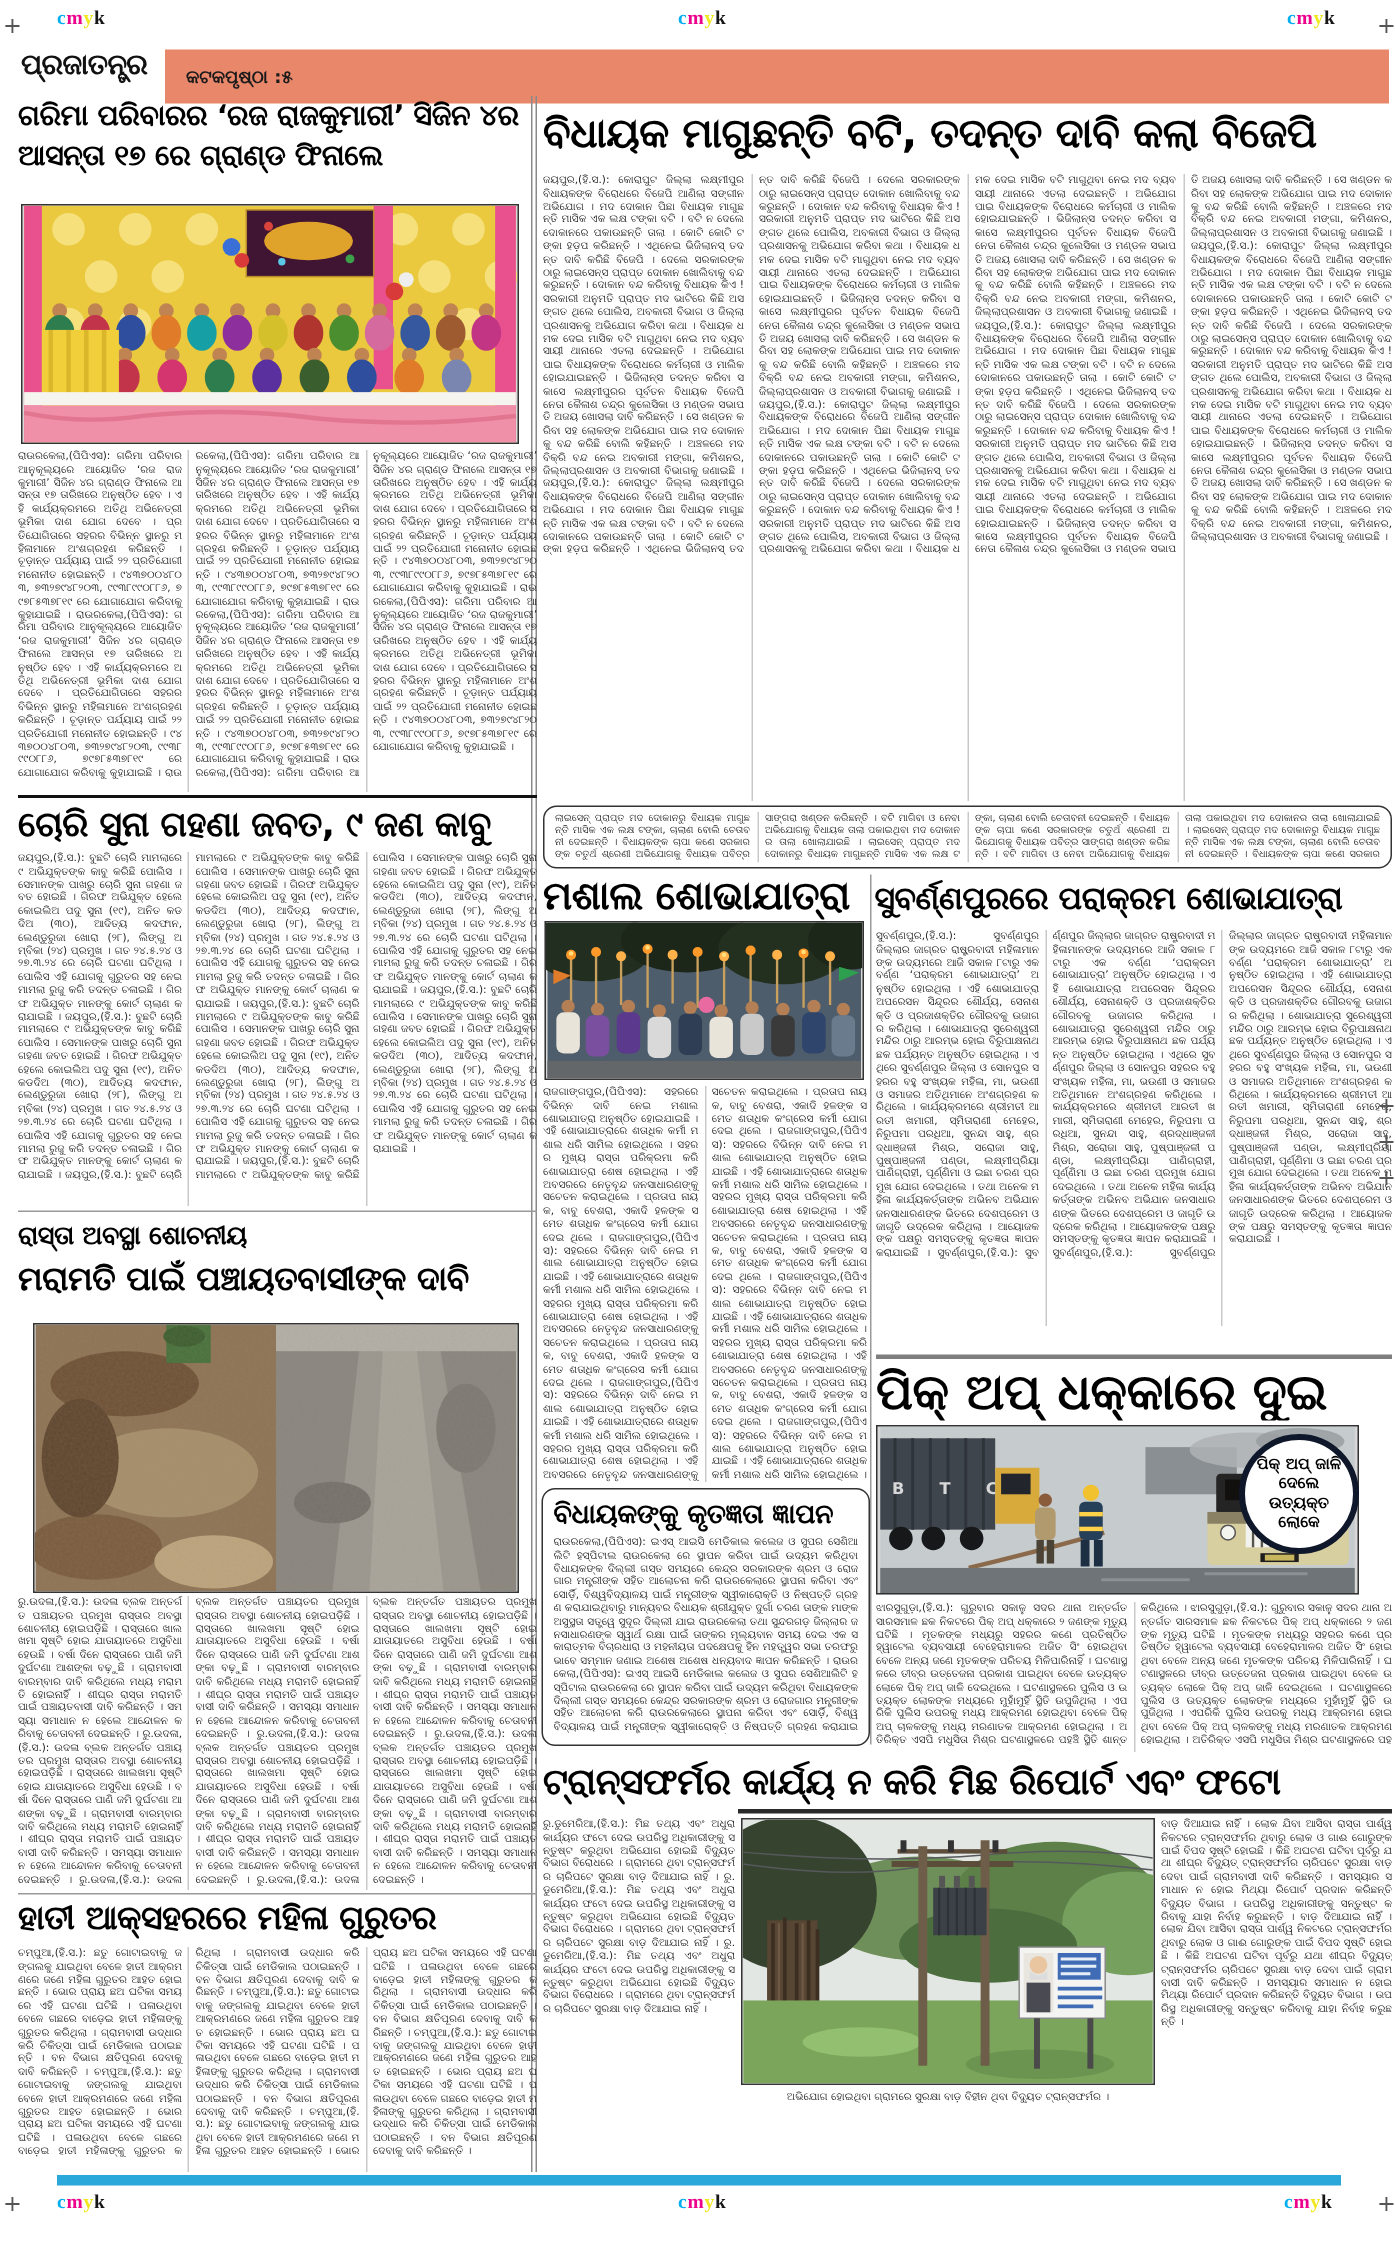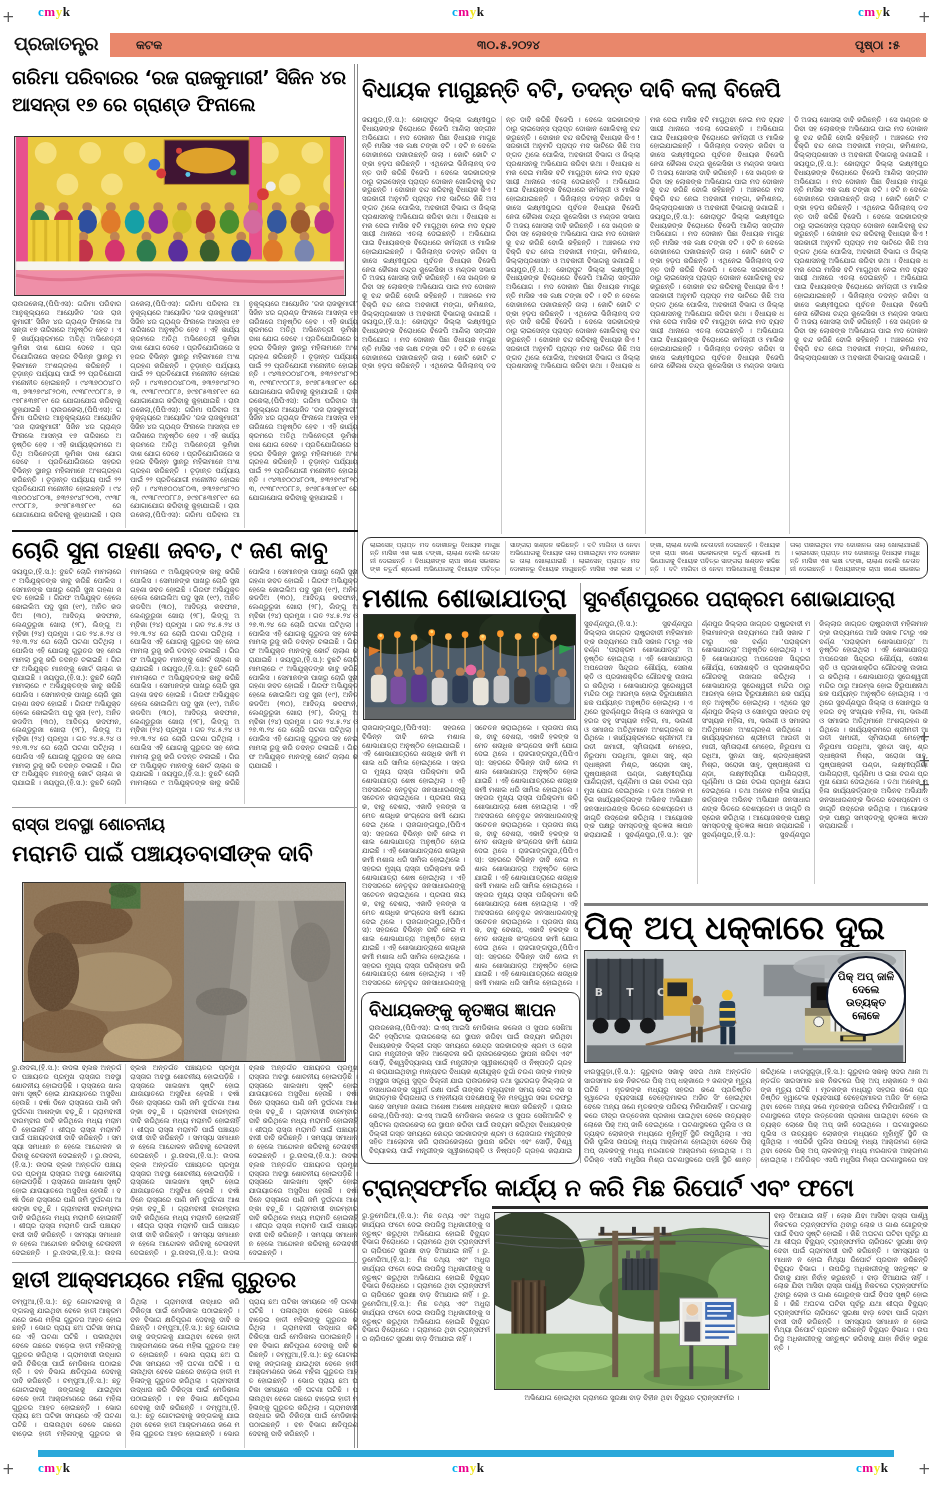--- a/index.html
+++ b/index.html
@@ -13,36 +13,35 @@
   .cols4{column-count:4;column-gap:10px;column-rule:1px solid #c9c9c9}
   .photo{border:1px solid #333;background:#d8d8d8;overflow:hidden}
   .photo svg{display:block;width:100%;height:100%}
   .rule{background:#999}
   .cmyk{font-family:"Liberation Serif",serif;font-weight:bold;font-size:13px;letter-spacing:.5px}
   .cl-c{color:#00aeef}.cl-m{color:#ec008c}.cl-y{color:#f2e71d}.cl-k{color:#161616}
   .crop{color:#555;font-size:15px;font-weight:normal}
   .headerbar{background:#e9876b;display:flex;align-items:center;font-size:12px;font-weight:bold;color:#1a1a1a}
   .headerbar .mid{flex:1;text-align:center}
   .boxed{border:1.5px solid #333;border-radius:9px;overflow:hidden;background:#fff}
-  .callout{border-radius:50%;background:#fff;border:2px solid #0f172a;display:flex;align-items:center;justify-content:center;text-align:center;font-weight:bold;font-size:10.5px;line-height:13px;color:#000;padding:6px;overflow:hidden}
+  .callout{border-radius:50%;background:#fff;border:4px solid #0f172a;display:flex;align-items:center;justify-content:center;text-align:center;font-weight:bold;font-size:10.5px;line-height:13px;color:#000;padding:6px;overflow:hidden}
   .kicker{text-underline-offset:3px}
 </style>
 </head>
 <body>
 
 <div class="abs crop" style="left:2px;top:8px">+</div>
 <div class="abs crop" style="left:918px;top:8px">+</div>
 <div class="abs cmyk" style="left:38px;top:4px"><span class="cl-c">c</span><span class="cl-m">m</span><span class="cl-y">y</span><span class="cl-k">k</span></div>
 <div class="abs cmyk" style="left:452px;top:4px"><span class="cl-c">c</span><span class="cl-m">m</span><span class="cl-y">y</span><span class="cl-k">k</span></div>
 <div class="abs cmyk" style="left:858px;top:4px"><span class="cl-c">c</span><span class="cl-m">m</span><span class="cl-y">y</span><span class="cl-k">k</span></div>
 
 <div class="abs" style="left:14px;top:32px;width:96px;font-size:19px;font-weight:bold;letter-spacing:-.5px">ପ୍ରଜାତନ୍ତ୍ର</div>
-<div class="abs headerbar" style="left:110px;top:33px;width:816px;height:24px;padding:0 26px">
+<div class="abs headerbar" style="left:110px;top:33px;width:816px;height:36px;padding:0 14px">
   <span>କଟକ</span>
-  <span class="mid">୩୦.୫.୨୦୨୪</span>
   <span>ପୃଷ୍ଠା :୫</span>
 </div>
 
 <div class="abs" style="left:354px;top:64px;width:4px;height:1384px;border-left:1px solid #8a8a8a;border-right:1px solid #8a8a8a"></div>
 <div class="abs rule" style="left:580px;top:583px;width:1px;height:580px"></div>
 
 <div class="abs headline" style="left:12px;top:64px;width:346px;height:56px;font-size:19px;line-height:27px">ଗରିମା ପରିବାରର ‘ରଜ ରାଜକୁମାରୀ’ ସିଜିନ ୪ର ଆସନ୍ତା ୧୭ ରେ ଗ୍ରାଣ୍ଡ ଫିନାଲେ</div>
 <div class="abs photo" style="left:14px;top:136px;width:332px;height:160px">
   <svg viewBox="0 0 332 160">
     <rect width="332" height="160" fill="#eac93f"></rect>
@@ -142,24 +141,24 @@
     <rect x="162" y="0" width="162" height="18" fill="#b5b2aa"></rect>
     <ellipse cx="200" cy="120" rx="26" ry="14" fill="#75726c"></ellipse>
       <ellipse cx="290" cy="70" rx="20" ry="30" fill="#7d7a74"></ellipse>
     <rect width="324" height="180" filter="url(#nz)" opacity="0.45"></rect>
   </svg>
 </div>
 <div class="abs body-text cols3" style="left:12px;top:1064px;width:346px;height:196px">ରୁ.ଉଦଳା,(ହି.ସ.): ଉଦଳା ବ୍ଲକ ଅନ୍ତର୍ଗତ ପଞ୍ଚାୟତର ପ୍ରମୁଖ ରାସ୍ତାର ଅବସ୍ଥା ଶୋଚନୀୟ ହୋଇପଡ଼ିଛି । ରାସ୍ତାରେ ଖାଲଖମା ସୃଷ୍ଟି ହୋଇ ଯାତାୟାତରେ ଅସୁବିଧା ହେଉଛି । ବର୍ଷା ଦିନେ ରାସ୍ତାରେ ପାଣି ଜମି ଦୁର୍ଘଟଣା ଆଶଙ୍କା ବଢ଼ୁଛି । ଗ୍ରାମବାସୀ ବାରମ୍ବାର ଦାବି କରିଥିଲେ ମଧ୍ୟ ମରାମତି ହୋଇନାହିଁ । ଶୀଘ୍ର ରାସ୍ତା ମରାମତି ପାଇଁ ପଞ୍ଚାୟତବାସୀ ଦାବି କରିଛନ୍ତି । ସମସ୍ୟା ସମାଧାନ ନ ହେଲେ ଆନ୍ଦୋଳନ କରିବାକୁ ଚେତାବନୀ ଦେଇଛନ୍ତି । ରୁ.ଉଦଳା,(ହି.ସ.): ଉଦଳା ବ୍ଲକ ଅନ୍ତର୍ଗତ ପଞ୍ଚାୟତର ପ୍ରମୁଖ ରାସ୍ତାର ଅବସ୍ଥା ଶୋଚନୀୟ ହୋଇପଡ଼ିଛି । ରାସ୍ତାରେ ଖାଲଖମା ସୃଷ୍ଟି ହୋଇ ଯାତାୟାତରେ ଅସୁବିଧା ହେଉଛି । ବର୍ଷା ଦିନେ ରାସ୍ତାରେ ପାଣି ଜମି ଦୁର୍ଘଟଣା ଆଶଙ୍କା ବଢ଼ୁଛି । ଗ୍ରାମବାସୀ ବାରମ୍ବାର ଦାବି କରିଥିଲେ ମଧ୍ୟ ମରାମତି ହୋଇନାହିଁ । ଶୀଘ୍ର ରାସ୍ତା ମରାମତି ପାଇଁ ପଞ୍ଚାୟତବାସୀ ଦାବି କରିଛନ୍ତି । ସମସ୍ୟା ସମାଧାନ ନ ହେଲେ ଆନ୍ଦୋଳନ କରିବାକୁ ଚେତାବନୀ ଦେଇଛନ୍ତି । ରୁ.ଉଦଳା,(ହି.ସ.): ଉଦଳା ବ୍ଲକ ଅନ୍ତର୍ଗତ ପଞ୍ଚାୟତର ପ୍ରମୁଖ ରାସ୍ତାର ଅବସ୍ଥା ଶୋଚନୀୟ ହୋଇପଡ଼ିଛି । ରାସ୍ତାରେ ଖାଲଖମା ସୃଷ୍ଟି ହୋଇ ଯାତାୟାତରେ ଅସୁବିଧା ହେଉଛି । ବର୍ଷା ଦିନେ ରାସ୍ତାରେ ପାଣି ଜମି ଦୁର୍ଘଟଣା ଆଶଙ୍କା ବଢ଼ୁଛି । ଗ୍ରାମବାସୀ ବାରମ୍ବାର ଦାବି କରିଥିଲେ ମଧ୍ୟ ମରାମତି ହୋଇନାହିଁ । ଶୀଘ୍ର ରାସ୍ତା ମରାମତି ପାଇଁ ପଞ୍ଚାୟତବାସୀ ଦାବି କରିଛନ୍ତି । ସମସ୍ୟା ସମାଧାନ ନ ହେଲେ ଆନ୍ଦୋଳନ କରିବାକୁ ଚେତାବନୀ ଦେଇଛନ୍ତି । ରୁ.ଉଦଳା,(ହି.ସ.): ଉଦଳା ବ୍ଲକ ଅନ୍ତର୍ଗତ ପଞ୍ଚାୟତର ପ୍ରମୁଖ ରାସ୍ତାର ଅବସ୍ଥା ଶୋଚନୀୟ ହୋଇପଡ଼ିଛି । ରାସ୍ତାରେ ଖାଲଖମା ସୃଷ୍ଟି ହୋଇ ଯାତାୟାତରେ ଅସୁବିଧା ହେଉଛି । ବର୍ଷା ଦିନେ ରାସ୍ତାରେ ପାଣି ଜମି ଦୁର୍ଘଟଣା ଆଶଙ୍କା ବଢ଼ୁଛି । ଗ୍ରାମବାସୀ ବାରମ୍ବାର ଦାବି କରିଥିଲେ ମଧ୍ୟ ମରାମତି ହୋଇନାହିଁ । ଶୀଘ୍ର ରାସ୍ତା ମରାମତି ପାଇଁ ପଞ୍ଚାୟତବାସୀ ଦାବି କରିଛନ୍ତି । ସମସ୍ୟା ସମାଧାନ ନ ହେଲେ ଆନ୍ଦୋଳନ କରିବାକୁ ଚେତାବନୀ ଦେଇଛନ୍ତି । ରୁ.ଉଦଳା,(ହି.ସ.): ଉଦଳା ବ୍ଲକ ଅନ୍ତର୍ଗତ ପଞ୍ଚାୟତର ପ୍ରମୁଖ ରାସ୍ତାର ଅବସ୍ଥା ଶୋଚନୀୟ ହୋଇପଡ଼ିଛି । ରାସ୍ତାରେ ଖାଲଖମା ସୃଷ୍ଟି ହୋଇ ଯାତାୟାତରେ ଅସୁବିଧା ହେଉଛି । ବର୍ଷା ଦିନେ ରାସ୍ତାରେ ପାଣି ଜମି ଦୁର୍ଘଟଣା ଆଶଙ୍କା ବଢ଼ୁଛି । ଗ୍ରାମବାସୀ ବାରମ୍ବାର ଦାବି କରିଥିଲେ ମଧ୍ୟ ମରାମତି ହୋଇନାହିଁ । ଶୀଘ୍ର ରାସ୍ତା ମରାମତି ପାଇଁ ପଞ୍ଚାୟତବାସୀ ଦାବି କରିଛନ୍ତି । ସମସ୍ୟା ସମାଧାନ ନ ହେଲେ ଆନ୍ଦୋଳନ କରିବାକୁ ଚେତାବନୀ ଦେଇଛନ୍ତି । ରୁ.ଉଦଳା,(ହି.ସ.): ଉଦଳା ବ୍ଲକ ଅନ୍ତର୍ଗତ ପଞ୍ଚାୟତର ପ୍ରମୁଖ ରାସ୍ତାର ଅବସ୍ଥା ଶୋଚନୀୟ ହୋଇପଡ଼ିଛି । ରାସ୍ତାରେ ଖାଲଖମା ସୃଷ୍ଟି ହୋଇ ଯାତାୟାତରେ ଅସୁବିଧା ହେଉଛି । ବର୍ଷା ଦିନେ ରାସ୍ତାରେ ପାଣି ଜମି ଦୁର୍ଘଟଣା ଆଶଙ୍କା ବଢ଼ୁଛି । ଗ୍ରାମବାସୀ ବାରମ୍ବାର ଦାବି କରିଥିଲେ ମଧ୍ୟ ମରାମତି ହୋଇନାହିଁ । ଶୀଘ୍ର ରାସ୍ତା ମରାମତି ପାଇଁ ପଞ୍ଚାୟତବାସୀ ଦାବି କରିଛନ୍ତି । ସମସ୍ୟା ସମାଧାନ ନ ହେଲେ ଆନ୍ଦୋଳନ କରିବାକୁ ଚେତାବନୀ ଦେଇଛନ୍ତି ।</div>
 
 <div class="abs rule" style="left:12px;top:1262px;width:346px;height:1px"></div>
 
-<div class="abs headline" style="left:12px;top:1266px;width:346px;height:28px;font-size:22px;line-height:28px">ହାତୀ ଆକ୍ସମୟରେ ମହିଳା ଗୁରୁତର</div>
+<div class="abs headline" style="left:12px;top:1266px;width:346px;height:28px;font-size:22px;line-height:28px">ହାତୀ ଆକ୍ସହରରେ ମହିଳା ଗୁରୁତର</div>
 <div class="abs body-text cols3" style="left:12px;top:1298px;width:346px;height:150px">ଚମ୍ପୁଆ,(ହି.ସ.): ଛତୁ ଗୋଟାଇବାକୁ ଜଙ୍ଗଲକୁ ଯାଇଥିବା ବେଳେ ହାତୀ ଆକ୍ରମଣରେ ଜଣେ ମହିଳା ଗୁରୁତର ଆହତ ହୋଇଛନ୍ତି । ଭୋର ପ୍ରାୟ ଛଅ ଘଟିକା ସମୟରେ ଏହି ଘଟଣା ଘଟିଛି । ପଳାଉଥିବା ବେଳେ ଗଛରେ ବାଡ଼େଇ ହାତୀ ମହିଳାଙ୍କୁ ଗୁରୁତର କରିଥିଲା । ଗ୍ରାମବାସୀ ଉଦ୍ଧାର କରି ଚିକିତ୍ସା ପାଇଁ ମେଡିକାଲ ପଠାଇଛନ୍ତି । ବନ ବିଭାଗ କ୍ଷତିପୂରଣ ଦେବାକୁ ଦାବି କରିଛନ୍ତି । ଚମ୍ପୁଆ,(ହି.ସ.): ଛତୁ ଗୋଟାଇବାକୁ ଜଙ୍ଗଲକୁ ଯାଇଥିବା ବେଳେ ହାତୀ ଆକ୍ରମଣରେ ଜଣେ ମହିଳା ଗୁରୁତର ଆହତ ହୋଇଛନ୍ତି । ଭୋର ପ୍ରାୟ ଛଅ ଘଟିକା ସମୟରେ ଏହି ଘଟଣା ଘଟିଛି । ପଳାଉଥିବା ବେଳେ ଗଛରେ ବାଡ଼େଇ ହାତୀ ମହିଳାଙ୍କୁ ଗୁରୁତର କରିଥିଲା । ଗ୍ରାମବାସୀ ଉଦ୍ଧାର କରି ଚିକିତ୍ସା ପାଇଁ ମେଡିକାଲ ପଠାଇଛନ୍ତି । ବନ ବିଭାଗ କ୍ଷତିପୂରଣ ଦେବାକୁ ଦାବି କରିଛନ୍ତି । ଚମ୍ପୁଆ,(ହି.ସ.): ଛତୁ ଗୋଟାଇବାକୁ ଜଙ୍ଗଲକୁ ଯାଇଥିବା ବେଳେ ହାତୀ ଆକ୍ରମଣରେ ଜଣେ ମହିଳା ଗୁରୁତର ଆହତ ହୋଇଛନ୍ତି । ଭୋର ପ୍ରାୟ ଛଅ ଘଟିକା ସମୟରେ ଏହି ଘଟଣା ଘଟିଛି । ପଳାଉଥିବା ବେଳେ ଗଛରେ ବାଡ଼େଇ ହାତୀ ମହିଳାଙ୍କୁ ଗୁରୁତର କରିଥିଲା । ଗ୍ରାମବାସୀ ଉଦ୍ଧାର କରି ଚିକିତ୍ସା ପାଇଁ ମେଡିକାଲ ପଠାଇଛନ୍ତି । ବନ ବିଭାଗ କ୍ଷତିପୂରଣ ଦେବାକୁ ଦାବି କରିଛନ୍ତି । ଚମ୍ପୁଆ,(ହି.ସ.): ଛତୁ ଗୋଟାଇବାକୁ ଜଙ୍ଗଲକୁ ଯାଇଥିବା ବେଳେ ହାତୀ ଆକ୍ରମଣରେ ଜଣେ ମହିଳା ଗୁରୁତର ଆହତ ହୋଇଛନ୍ତି । ଭୋର ପ୍ରାୟ ଛଅ ଘଟିକା ସମୟରେ ଏହି ଘଟଣା ଘଟିଛି । ପଳାଉଥିବା ବେଳେ ଗଛରେ ବାଡ଼େଇ ହାତୀ ମହିଳାଙ୍କୁ ଗୁରୁତର କରିଥିଲା । ଗ୍ରାମବାସୀ ଉଦ୍ଧାର କରି ଚିକିତ୍ସା ପାଇଁ ମେଡିକାଲ ପଠାଇଛନ୍ତି । ବନ ବିଭାଗ କ୍ଷତିପୂରଣ ଦେବାକୁ ଦାବି କରିଛନ୍ତି । ଚମ୍ପୁଆ,(ହି.ସ.): ଛତୁ ଗୋଟାଇବାକୁ ଜଙ୍ଗଲକୁ ଯାଇଥିବା ବେଳେ ହାତୀ ଆକ୍ରମଣରେ ଜଣେ ମହିଳା ଗୁରୁତର ଆହତ ହୋଇଛନ୍ତି । ଭୋର ପ୍ରାୟ ଛଅ ଘଟିକା ସମୟରେ ଏହି ଘଟଣା ଘଟିଛି । ପଳାଉଥିବା ବେଳେ ଗଛରେ ବାଡ଼େଇ ହାତୀ ମହିଳାଙ୍କୁ ଗୁରୁତର କରିଥିଲା । ଗ୍ରାମବାସୀ ଉଦ୍ଧାର କରି ଚିକିତ୍ସା ପାଇଁ ମେଡିକାଲ ପଠାଇଛନ୍ତି । ବନ ବିଭାଗ କ୍ଷତିପୂରଣ ଦେବାକୁ ଦାବି କରିଛନ୍ତି ।</div>
 
-<div class="abs headline" style="left:362px;top:68px;width:566px;height:44px;font-size:22px;line-height:44px">ବିଧାୟକ ମାଗୁଛନ୍ତି ବଟି, ତଦନ୍ତ ଦାବି କଲା ବିଜେପି</div>
+<div class="abs headline" style="left:362px;top:68px;width:566px;height:44px;font-size:27px;line-height:44px">ବିଧାୟକ ମାଗୁଛନ୍ତି ବଟି, ତଦନ୍ତ ଦାବି କଲା ବିଜେପି</div>
 <div class="abs body-text cols4" style="left:362px;top:116px;width:566px;height:418px">ଜୟପୁର,(ହି.ସ.): କୋରାପୁଟ ଜିଲ୍ଲା ଲକ୍ଷ୍ମୀପୁର ବିଧାୟକଙ୍କ ବିରୋଧରେ ବିଜେପି ଆଣିଲା ସଙ୍ଗୀନ ଅଭିଯୋଗ । ମଦ ଦୋକାନ ପିଛା ବିଧାୟକ ମାଗୁଛନ୍ତି ମାସିକ ଏକ ଲକ୍ଷ ଟଙ୍କା ବଟି । ବଟି ନ ଦେଲେ ଦୋକାନରେ ପକାଉଛନ୍ତି ତାଲା । କୋଟି କୋଟି ଟଙ୍କା ହଡ଼ପ କରିଛନ୍ତି । ଏଥିନେଇ ଭିଜିଲାନସ୍ ତଦନ୍ତ ଦାବି କରିଛି ବିଜେପି । ଦେଲେ ସରକାରଙ୍କ ଠାରୁ ଲାଇସେନ୍ସ ପ୍ରାପ୍ତ ଦୋକାନ ଖୋଲିବାକୁ ବନ୍ଦ କରୁଛନ୍ତି । ଦୋକାନ ବନ୍ଦ କରିବାକୁ ବିଧାୟକ କିଏ ! ସରକାରୀ ଅନୁମତି ପ୍ରାପ୍ତ ମଦ ଭାଟିରେ କିଛି ଅସଙ୍ଗତ ଥିଲେ ପୋଲିସ, ଅବକାରୀ ବିଭାଗ ଓ ଜିଲ୍ଲା ପ୍ରଶାସନକୁ ଅଭିଯୋଗ କରିବା କଥା । ବିଧାୟକ ଧମକ ଦେଇ ମାସିକ ବଟି ମାଗୁଥିବା ନେଇ ମଦ ବ୍ୟବସାୟୀ ଥାନାରେ ଏତଲା ଦେଇଛନ୍ତି । ଅଭିଯୋଗ ପାଇ ବିଧାୟକଙ୍କ ବିରୋଧରେ କର୍ମଚାରୀ ଓ ମାଲିକ ହୋଇଯାଇଛନ୍ତି । ଭିଜିଲାନ୍ସ ତଦନ୍ତ କରିବା ସକାସେ ଲକ୍ଷ୍ମୀପୁରର ପୂର୍ବତନ ବିଧାୟକ ବିଜେପି ନେତା କୈଳାଶ ଚନ୍ଦ୍ର କୁଲେସିକା ଓ ମଣ୍ଡଳ ସଭାପତି ଅଜୟ ଖୋସଲା ଦାବି କରିଛନ୍ତି । ସେ ଖଣ୍ଡନ କରିବା ସହ ଲୋକଙ୍କ ଅଭିଯୋଗ ପାଇ ମଦ ଦୋକାନକୁ ବନ୍ଦ କରିଛି ବୋଲି କହିଛନ୍ତି । ଅଞ୍ଚଳରେ ମଦ ବିକ୍ରି ବନ୍ଦ ନେଇ ଅବକାରୀ ମଙ୍ଗା, କମିଶନର, ଜିଲ୍ଲାପ୍ରଶାସନ ଓ ଅବକାରୀ ବିଭାଗକୁ ଜଣାଇଛି । ଜୟପୁର,(ହି.ସ.): କୋରାପୁଟ ଜିଲ୍ଲା ଲକ୍ଷ୍ମୀପୁର ବିଧାୟକଙ୍କ ବିରୋଧରେ ବିଜେପି ଆଣିଲା ସଙ୍ଗୀନ ଅଭିଯୋଗ । ମଦ ଦୋକାନ ପିଛା ବିଧାୟକ ମାଗୁଛନ୍ତି ମାସିକ ଏକ ଲକ୍ଷ ଟଙ୍କା ବଟି । ବଟି ନ ଦେଲେ ଦୋକାନରେ ପକାଉଛନ୍ତି ତାଲା । କୋଟି କୋଟି ଟଙ୍କା ହଡ଼ପ କରିଛନ୍ତି । ଏଥିନେଇ ଭିଜିଲାନସ୍ ତଦନ୍ତ ଦାବି କରିଛି ବିଜେପି । ଦେଲେ ସରକାରଙ୍କ ଠାରୁ ଲାଇସେନ୍ସ ପ୍ରାପ୍ତ ଦୋକାନ ଖୋଲିବାକୁ ବନ୍ଦ କରୁଛନ୍ତି । ଦୋକାନ ବନ୍ଦ କରିବାକୁ ବିଧାୟକ କିଏ ! ସରକାରୀ ଅନୁମତି ପ୍ରାପ୍ତ ମଦ ଭାଟିରେ କିଛି ଅସଙ୍ଗତ ଥିଲେ ପୋଲିସ, ଅବକାରୀ ବିଭାଗ ଓ ଜିଲ୍ଲା ପ୍ରଶାସନକୁ ଅଭିଯୋଗ କରିବା କଥା । ବିଧାୟକ ଧମକ ଦେଇ ମାସିକ ବଟି ମାଗୁଥିବା ନେଇ ମଦ ବ୍ୟବସାୟୀ ଥାନାରେ ଏତଲା ଦେଇଛନ୍ତି । ଅଭିଯୋଗ ପାଇ ବିଧାୟକଙ୍କ ବିରୋଧରେ କର୍ମଚାରୀ ଓ ମାଲିକ ହୋଇଯାଇଛନ୍ତି । ଭିଜିଲାନ୍ସ ତଦନ୍ତ କରିବା ସକାସେ ଲକ୍ଷ୍ମୀପୁରର ପୂର୍ବତନ ବିଧାୟକ ବିଜେପି ନେତା କୈଳାଶ ଚନ୍ଦ୍ର କୁଲେସିକା ଓ ମଣ୍ଡଳ ସଭାପତି ଅଜୟ ଖୋସଲା ଦାବି କରିଛନ୍ତି । ସେ ଖଣ୍ଡନ କରିବା ସହ ଲୋକଙ୍କ ଅଭିଯୋଗ ପାଇ ମଦ ଦୋକାନକୁ ବନ୍ଦ କରିଛି ବୋଲି କହିଛନ୍ତି । ଅଞ୍ଚଳରେ ମଦ ବିକ୍ରି ବନ୍ଦ ନେଇ ଅବକାରୀ ମଙ୍ଗା, କମିଶନର, ଜିଲ୍ଲାପ୍ରଶାସନ ଓ ଅବକାରୀ ବିଭାଗକୁ ଜଣାଇଛି । ଜୟପୁର,(ହି.ସ.): କୋରାପୁଟ ଜିଲ୍ଲା ଲକ୍ଷ୍ମୀପୁର ବିଧାୟକଙ୍କ ବିରୋଧରେ ବିଜେପି ଆଣିଲା ସଙ୍ଗୀନ ଅଭିଯୋଗ । ମଦ ଦୋକାନ ପିଛା ବିଧାୟକ ମାଗୁଛନ୍ତି ମାସିକ ଏକ ଲକ୍ଷ ଟଙ୍କା ବଟି । ବଟି ନ ଦେଲେ ଦୋକାନରେ ପକାଉଛନ୍ତି ତାଲା । କୋଟି କୋଟି ଟଙ୍କା ହଡ଼ପ କରିଛନ୍ତି । ଏଥିନେଇ ଭିଜିଲାନସ୍ ତଦନ୍ତ ଦାବି କରିଛି ବିଜେପି । ଦେଲେ ସରକାରଙ୍କ ଠାରୁ ଲାଇସେନ୍ସ ପ୍ରାପ୍ତ ଦୋକାନ ଖୋଲିବାକୁ ବନ୍ଦ କରୁଛନ୍ତି । ଦୋକାନ ବନ୍ଦ କରିବାକୁ ବିଧାୟକ କିଏ ! ସରକାରୀ ଅନୁମତି ପ୍ରାପ୍ତ ମଦ ଭାଟିରେ କିଛି ଅସଙ୍ଗତ ଥିଲେ ପୋଲିସ, ଅବକାରୀ ବିଭାଗ ଓ ଜିଲ୍ଲା ପ୍ରଶାସନକୁ ଅଭିଯୋଗ କରିବା କଥା । ବିଧାୟକ ଧମକ ଦେଇ ମାସିକ ବଟି ମାଗୁଥିବା ନେଇ ମଦ ବ୍ୟବସାୟୀ ଥାନାରେ ଏତଲା ଦେଇଛନ୍ତି । ଅଭିଯୋଗ ପାଇ ବିଧାୟକଙ୍କ ବିରୋଧରେ କର୍ମଚାରୀ ଓ ମାଲିକ ହୋଇଯାଇଛନ୍ତି । ଭିଜିଲାନ୍ସ ତଦନ୍ତ କରିବା ସକାସେ ଲକ୍ଷ୍ମୀପୁରର ପୂର୍ବତନ ବିଧାୟକ ବିଜେପି ନେତା କୈଳାଶ ଚନ୍ଦ୍ର କୁଲେସିକା ଓ ମଣ୍ଡଳ ସଭାପତି ଅଜୟ ଖୋସଲା ଦାବି କରିଛନ୍ତି । ସେ ଖଣ୍ଡନ କରିବା ସହ ଲୋକଙ୍କ ଅଭିଯୋଗ ପାଇ ମଦ ଦୋକାନକୁ ବନ୍ଦ କରିଛି ବୋଲି କହିଛନ୍ତି । ଅଞ୍ଚଳରେ ମଦ ବିକ୍ରି ବନ୍ଦ ନେଇ ଅବକାରୀ ମଙ୍ଗା, କମିଶନର, ଜିଲ୍ଲାପ୍ରଶାସନ ଓ ଅବକାରୀ ବିଭାଗକୁ ଜଣାଇଛି । ଜୟପୁର,(ହି.ସ.): କୋରାପୁଟ ଜିଲ୍ଲା ଲକ୍ଷ୍ମୀପୁର ବିଧାୟକଙ୍କ ବିରୋଧରେ ବିଜେପି ଆଣିଲା ସଙ୍ଗୀନ ଅଭିଯୋଗ । ମଦ ଦୋକାନ ପିଛା ବିଧାୟକ ମାଗୁଛନ୍ତି ମାସିକ ଏକ ଲକ୍ଷ ଟଙ୍କା ବଟି । ବଟି ନ ଦେଲେ ଦୋକାନରେ ପକାଉଛନ୍ତି ତାଲା । କୋଟି କୋଟି ଟଙ୍କା ହଡ଼ପ କରିଛନ୍ତି । ଏଥିନେଇ ଭିଜିଲାନସ୍ ତଦନ୍ତ ଦାବି କରିଛି ବିଜେପି । ଦେଲେ ସରକାରଙ୍କ ଠାରୁ ଲାଇସେନ୍ସ ପ୍ରାପ୍ତ ଦୋକାନ ଖୋଲିବାକୁ ବନ୍ଦ କରୁଛନ୍ତି । ଦୋକାନ ବନ୍ଦ କରିବାକୁ ବିଧାୟକ କିଏ ! ସରକାରୀ ଅନୁମତି ପ୍ରାପ୍ତ ମଦ ଭାଟିରେ କିଛି ଅସଙ୍ଗତ ଥିଲେ ପୋଲିସ, ଅବକାରୀ ବିଭାଗ ଓ ଜିଲ୍ଲା ପ୍ରଶାସନକୁ ଅଭିଯୋଗ କରିବା କଥା । ବିଧାୟକ ଧମକ ଦେଇ ମାସିକ ବଟି ମାଗୁଥିବା ନେଇ ମଦ ବ୍ୟବସାୟୀ ଥାନାରେ ଏତଲା ଦେଇଛନ୍ତି । ଅଭିଯୋଗ ପାଇ ବିଧାୟକଙ୍କ ବିରୋଧରେ କର୍ମଚାରୀ ଓ ମାଲିକ ହୋଇଯାଇଛନ୍ତି । ଭିଜିଲାନ୍ସ ତଦନ୍ତ କରିବା ସକାସେ ଲକ୍ଷ୍ମୀପୁରର ପୂର୍ବତନ ବିଧାୟକ ବିଜେପି ନେତା କୈଳାଶ ଚନ୍ଦ୍ର କୁଲେସିକା ଓ ମଣ୍ଡଳ ସଭାପତି ଅଜୟ ଖୋସଲା ଦାବି କରିଛନ୍ତି । ସେ ଖଣ୍ଡନ କରିବା ସହ ଲୋକଙ୍କ ଅଭିଯୋଗ ପାଇ ମଦ ଦୋକାନକୁ ବନ୍ଦ କରିଛି ବୋଲି କହିଛନ୍ତି । ଅଞ୍ଚଳରେ ମଦ ବିକ୍ରି ବନ୍ଦ ନେଇ ଅବକାରୀ ମଙ୍ଗା, କମିଶନର, ଜିଲ୍ଲାପ୍ରଶାସନ ଓ ଅବକାରୀ ବିଭାଗକୁ ଜଣାଇଛି । ଜୟପୁର,(ହି.ସ.): କୋରାପୁଟ ଜିଲ୍ଲା ଲକ୍ଷ୍ମୀପୁର ବିଧାୟକଙ୍କ ବିରୋଧରେ ବିଜେପି ଆଣିଲା ସଙ୍ଗୀନ ଅଭିଯୋଗ । ମଦ ଦୋକାନ ପିଛା ବିଧାୟକ ମାଗୁଛନ୍ତି ମାସିକ ଏକ ଲକ୍ଷ ଟଙ୍କା ବଟି । ବଟି ନ ଦେଲେ ଦୋକାନରେ ପକାଉଛନ୍ତି ତାଲା । କୋଟି କୋଟି ଟଙ୍କା ହଡ଼ପ କରିଛନ୍ତି । ଏଥିନେଇ ଭିଜିଲାନସ୍ ତଦନ୍ତ ଦାବି କରିଛି ବିଜେପି । ଦେଲେ ସରକାରଙ୍କ ଠାରୁ ଲାଇସେନ୍ସ ପ୍ରାପ୍ତ ଦୋକାନ ଖୋଲିବାକୁ ବନ୍ଦ କରୁଛନ୍ତି । ଦୋକାନ ବନ୍ଦ କରିବାକୁ ବିଧାୟକ କିଏ ! ସରକାରୀ ଅନୁମତି ପ୍ରାପ୍ତ ମଦ ଭାଟିରେ କିଛି ଅସଙ୍ଗତ ଥିଲେ ପୋଲିସ, ଅବକାରୀ ବିଭାଗ ଓ ଜିଲ୍ଲା ପ୍ରଶାସନକୁ ଅଭିଯୋଗ କରିବା କଥା । ବିଧାୟକ ଧମକ ଦେଇ ମାସିକ ବଟି ମାଗୁଥିବା ନେଇ ମଦ ବ୍ୟବସାୟୀ ଥାନାରେ ଏତଲା ଦେଇଛନ୍ତି । ଅଭିଯୋଗ ପାଇ ବିଧାୟକଙ୍କ ବିରୋଧରେ କର୍ମଚାରୀ ଓ ମାଲିକ ହୋଇଯାଇଛନ୍ତି । ଭିଜିଲାନ୍ସ ତଦନ୍ତ କରିବା ସକାସେ ଲକ୍ଷ୍ମୀପୁରର ପୂର୍ବତନ ବିଧାୟକ ବିଜେପି ନେତା କୈଳାଶ ଚନ୍ଦ୍ର କୁଲେସିକା ଓ ମଣ୍ଡଳ ସଭାପତି ଅଜୟ ଖୋସଲା ଦାବି କରିଛନ୍ତି । ସେ ଖଣ୍ଡନ କରିବା ସହ ଲୋକଙ୍କ ଅଭିଯୋଗ ପାଇ ମଦ ଦୋକାନକୁ ବନ୍ଦ କରିଛି ବୋଲି କହିଛନ୍ତି । ଅଞ୍ଚଳରେ ମଦ ବିକ୍ରି ବନ୍ଦ ନେଇ ଅବକାରୀ ମଙ୍ଗା, କମିଶନର, ଜିଲ୍ଲାପ୍ରଶାସନ ଓ ଅବକାରୀ ବିଭାଗକୁ ଜଣାଇଛି ।</div>
 <div class="abs boxed" style="left:362px;top:537px;width:566px;height:42px;padding:3px 7px">
   <div class="body-text cols4" style="font-size:6.5px;line-height:8px;height:100%">ଲାଇସେନ୍ ପ୍ରାପ୍ତ ମଦ ଦୋକାନରୁ ବିଧାୟକ ମାଗୁଛନ୍ତି ମାସିକ ଏକ ଲକ୍ଷ ଟଙ୍କା, ଚାଲାଣ ବୋଲି ଚେତାବନୀ ଦେଇଛନ୍ତି । ବିଧାୟକଙ୍କ ଚାପା କଣେ ସରକାରଙ୍କ ଚତୁର୍ଥ ଶ୍ରେଣୀ ଅଭିଯୋଗକୁ ବିଧାୟକ ପବିତ୍ର ସାଙ୍ଗରା ଖଣ୍ଡନ କରିଛନ୍ତି । ବଟି ମାଗିବା ଓ ନେବା ଅଭିଯୋଗକୁ ବିଧାୟକ ତାଲା ପକାଇଥିବା ମଦ ଦୋକାନର ତାଲା ଖୋଲାଯାଇଛି । ଲାଇସେନ୍ ପ୍ରାପ୍ତ ମଦ ଦୋକାନରୁ ବିଧାୟକ ମାଗୁଛନ୍ତି ମାସିକ ଏକ ଲକ୍ଷ ଟଙ୍କା, ଚାଲାଣ ବୋଲି ଚେତାବନୀ ଦେଇଛନ୍ତି । ବିଧାୟକଙ୍କ ଚାପା କଣେ ସରକାରଙ୍କ ଚତୁର୍ଥ ଶ୍ରେଣୀ ଅଭିଯୋଗକୁ ବିଧାୟକ ପବିତ୍ର ସାଙ୍ଗରା ଖଣ୍ଡନ କରିଛନ୍ତି । ବଟି ମାଗିବା ଓ ନେବା ଅଭିଯୋଗକୁ ବିଧାୟକ ତାଲା ପକାଇଥିବା ମଦ ଦୋକାନର ତାଲା ଖୋଲାଯାଇଛି । ଲାଇସେନ୍ ପ୍ରାପ୍ତ ମଦ ଦୋକାନରୁ ବିଧାୟକ ମାଗୁଛନ୍ତି ମାସିକ ଏକ ଲକ୍ଷ ଟଙ୍କା, ଚାଲାଣ ବୋଲି ଚେତାବନୀ ଦେଇଛନ୍ତି । ବିଧାୟକଙ୍କ ଚାପା କଣେ ସରକାରଙ୍କ ଚତୁର୍ଥ ଶ୍ରେଣୀ ଅଭିଯୋଗକୁ ବିଧାୟକ ପବିତ୍ର ସାଙ୍ଗରା ଖଣ୍ଡନ କରିଛନ୍ତି । ବଟି ମାଗିବା ଓ ନେବା ଅଭିଯୋଗକୁ ବିଧାୟକ ତାଲା ପକାଇଥିବା ମଦ ଦୋକାନର ତାଲା ଖୋଲାଯାଇଛି ।</div>
 </div>
 
 <div class="abs headline" style="left:362px;top:583px;width:216px;height:30px;font-size:26px;line-height:30px">ମଶାଲ ଶୋଭାଯାତ୍ରା</div>
 <div class="abs photo" style="left:363px;top:614px;width:213px;height:106px">
   <svg viewBox="0 0 213 106">
     <rect width="213" height="106" fill="#4e5d6b"></rect>
     <ellipse cx="30" cy="16" rx="42" ry="24" fill="#222e1f"></ellipse>

